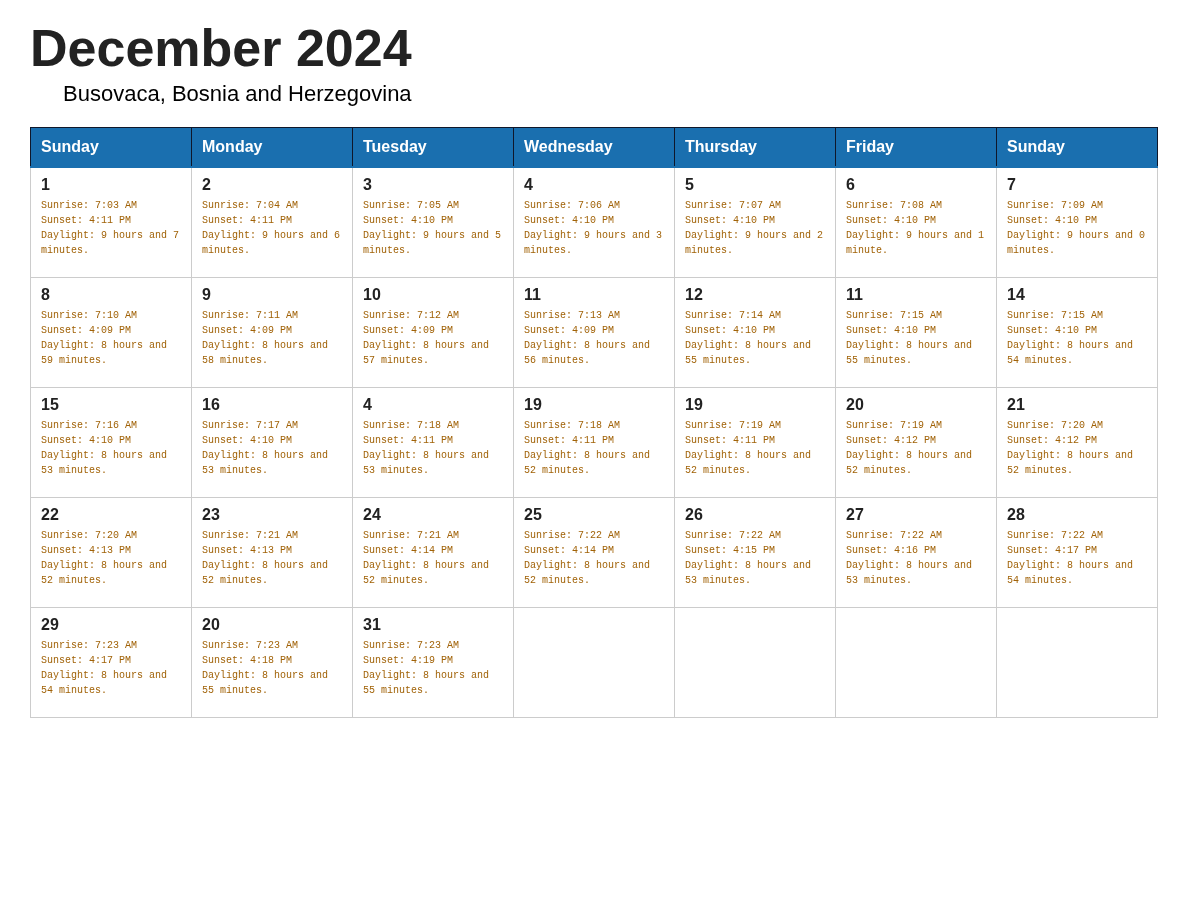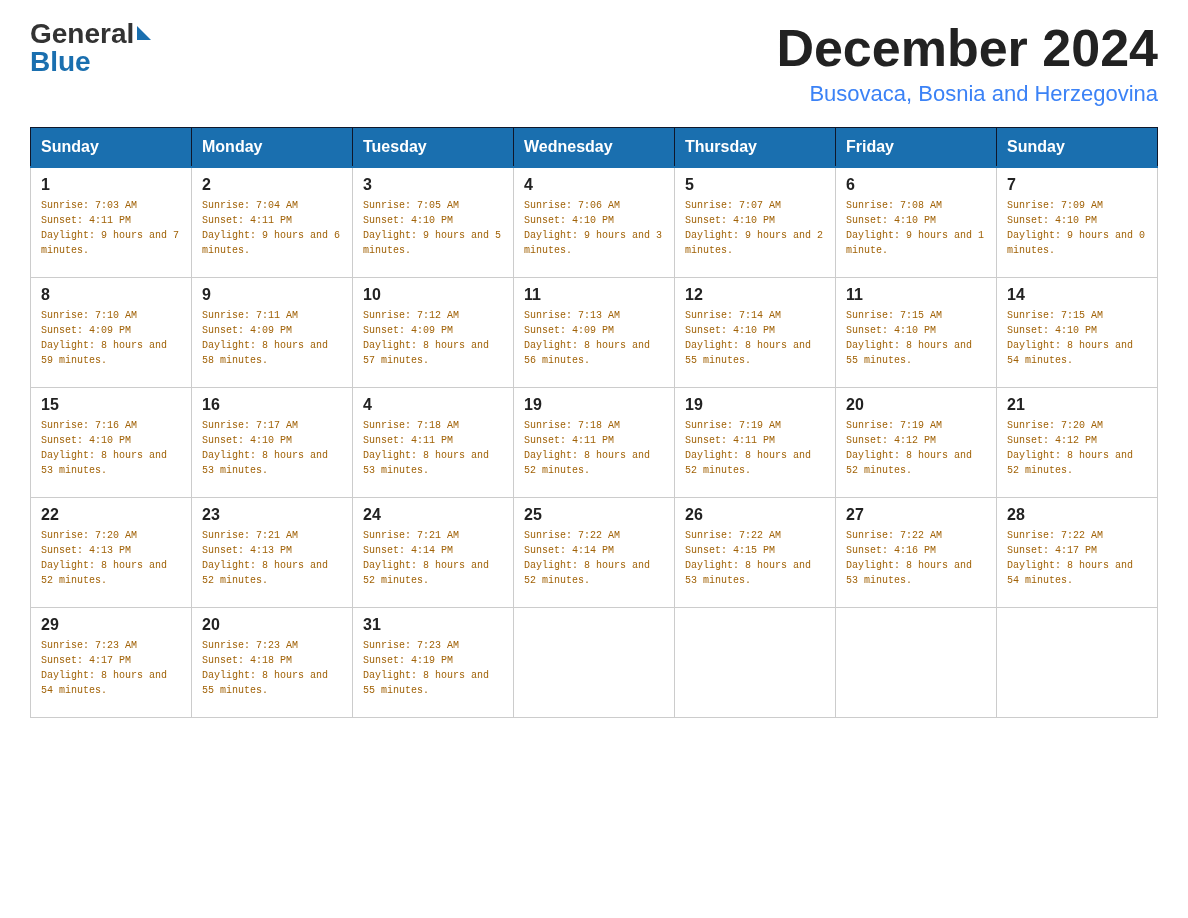--- a/index.html
+++ b/index.html
@@ -48,21 +48,21 @@
       text-align: right;
     }
     .month-title {
       font-size: 52px;
       font-weight: bold;
       color: #222;
       line-height: 1.1;
     }
     .location {
       font-size: 22px;
-      color: #3b82f6;
+      color: #000000;
       margin-top: 4px;
     }
     table {
       width: 100%;
       border-collapse: collapse;
       table-layout: fixed;
     }
     thead tr th {
       background-color: #1a6faf;
       color: #ffffff;
@@ -101,27 +101,20 @@
       border-left: 1px solid #cccccc;
     }
     .empty-cell {
       background: #fff;
     }
   </style>
 </head>
 <body>
 
 <div class="header">
-  <div class="logo">
-    <div style="display:flex; align-items:center;">
-      <span class="logo-general">General</span>
-      <div class="logo-triangle"></div>
-    </div>
-    <span class="logo-blue">Blue</span>
-  </div>
   <div class="title-block">
     <div class="month-title">December 2024</div>
     <div class="location">Busovaca, Bosnia and Herzegovina</div>
   </div>
 </div>
 
 <table>
   <thead>
     <tr>
       <th>Sunday</th>

